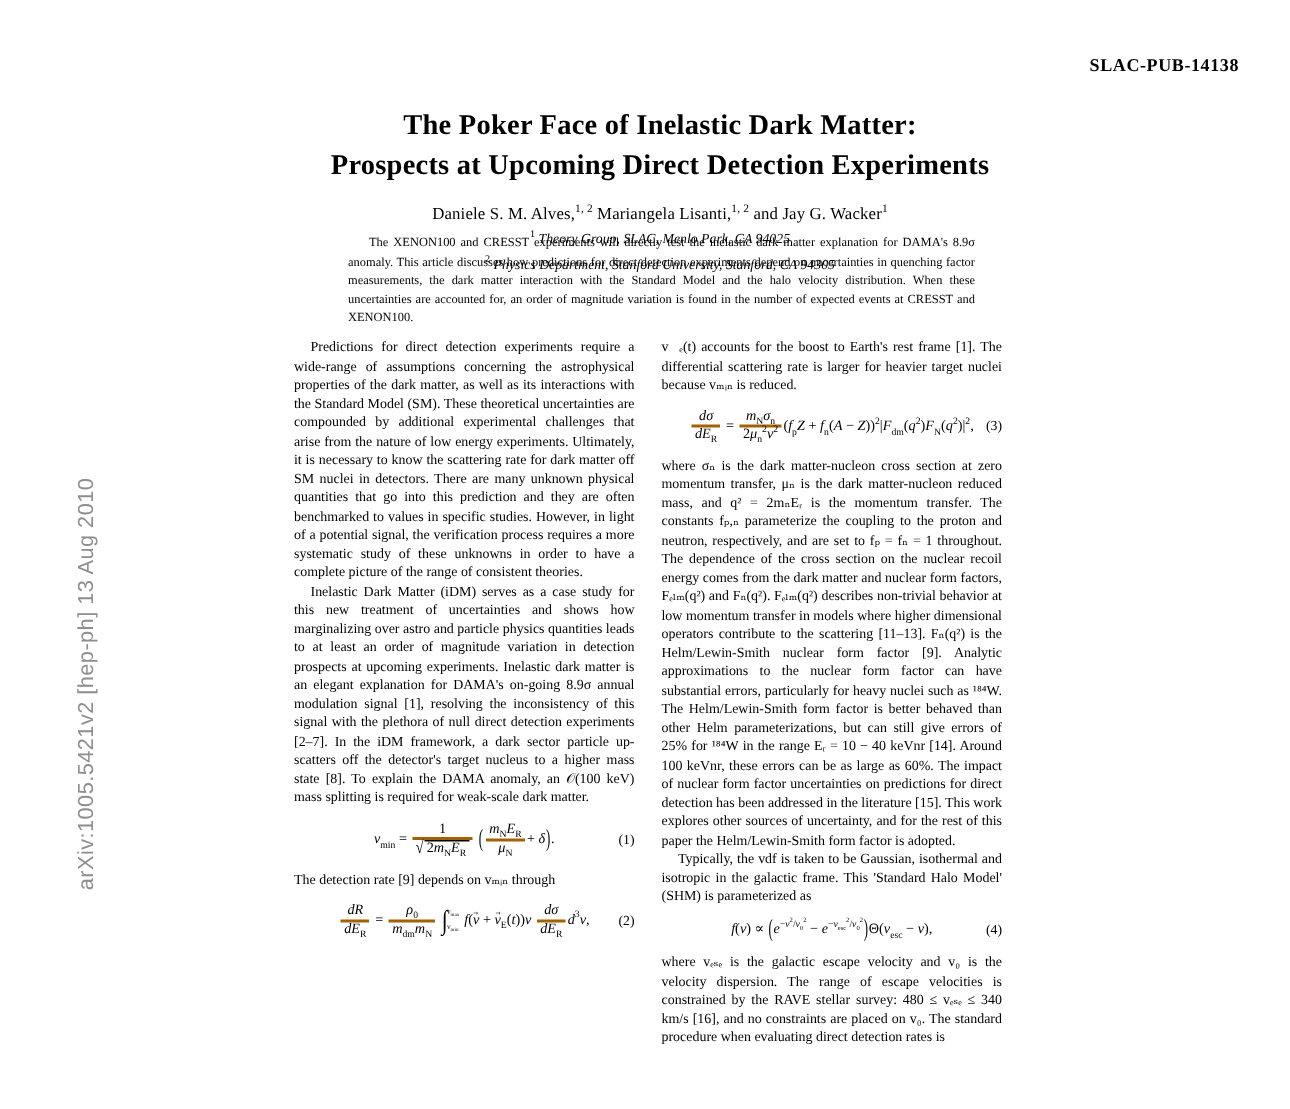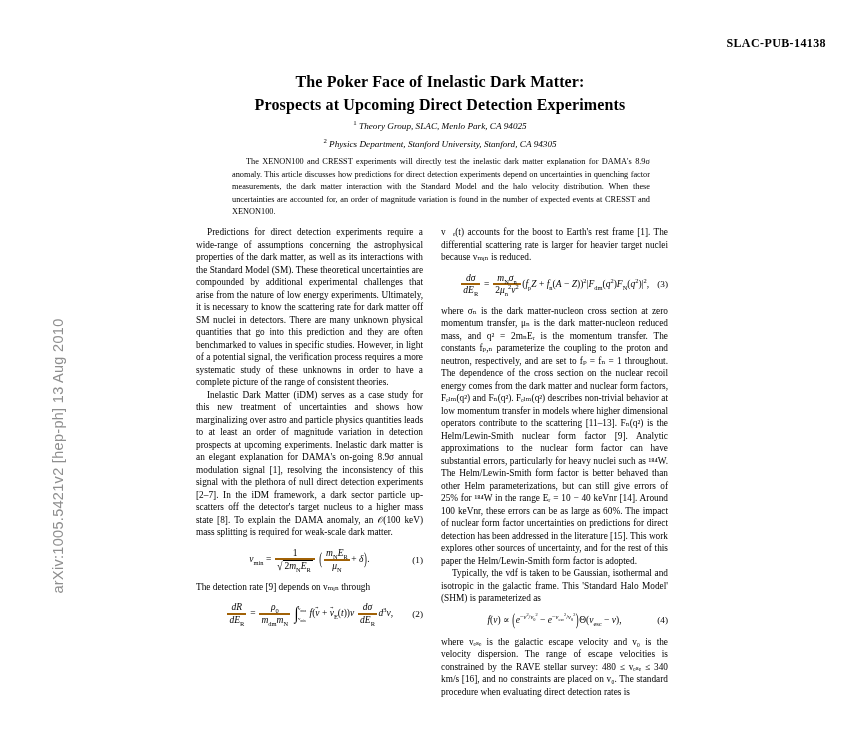--- a/index.html
+++ b/index.html
@@ -50,21 +50,21 @@
   }
 
   .title-block {
     position: absolute;
     left: 180px;
     top: 71px;
     width: 520px;
     text-align: center;
   }
   .paper-title {
-    font-size: 16px;
+    font-size: 19px;
     font-weight: bold;
     line-height: 1.42;
     letter-spacing: 0.15px;
   }
   .authors {
     margin-top: 12px;
     font-size: 11.2px;
     letter-spacing: 0.1px;
   }
   .authors sup { font-size: 7.6px; }
@@ -181,20 +181,23 @@
   <div class="arxiv-stamp">arXiv:1005.5421v2  [hep-ph]  13 Aug 2010</div>
 
   <div class="preprint-id">SLAC-PUB-14138</div>
 
   <div class="title-block">
     <div class="paper-title">
       <span>The Poker Face of Inelastic Dark Matter:</span><br>
       <span>Prospects at Upcoming Direct Detection Experiments</span>
     </div>
 
+    <div class="authors">
+      <span>Daniele S. M. Alves,</span><sup>1, 2</sup><span> Mariangela Lisanti,</span><sup>1, 2</sup><span> and Jay G. Wacker</span><sup>1</sup>
+    </div>
 
     <div class="affil">
       <sup>1</sup>
       <span>Theory Group, SLAC, Menlo Park, CA 94025</span>
     </div>
     <div class="affil">
       <sup>2</sup>
       <span>Physics Department, Stanford University, Stanford, CA 94305</span>
     </div>
   </div>

